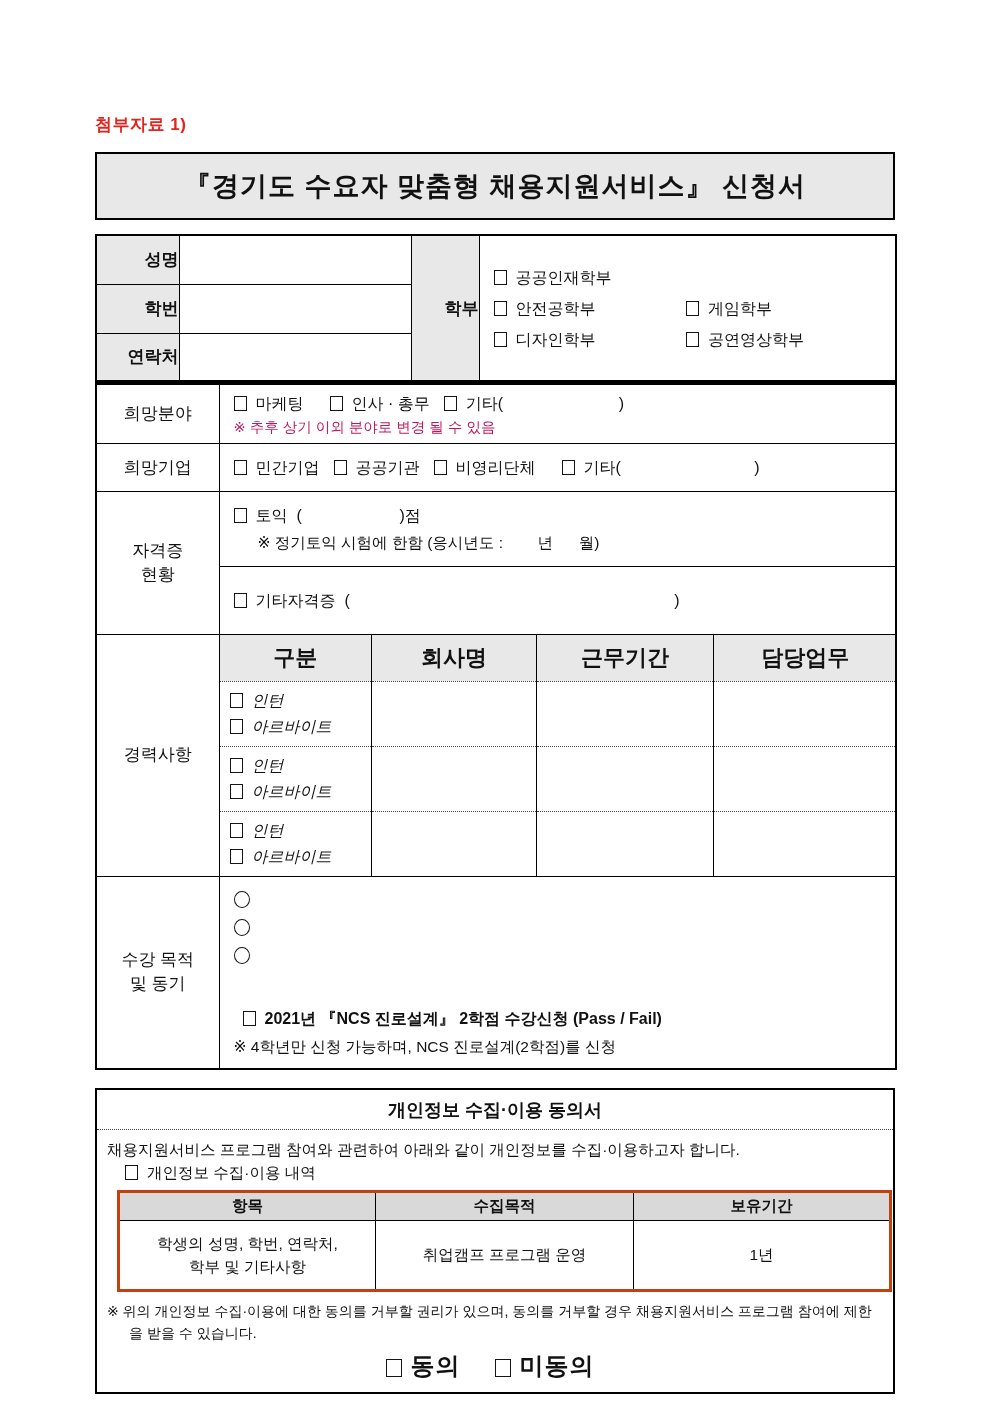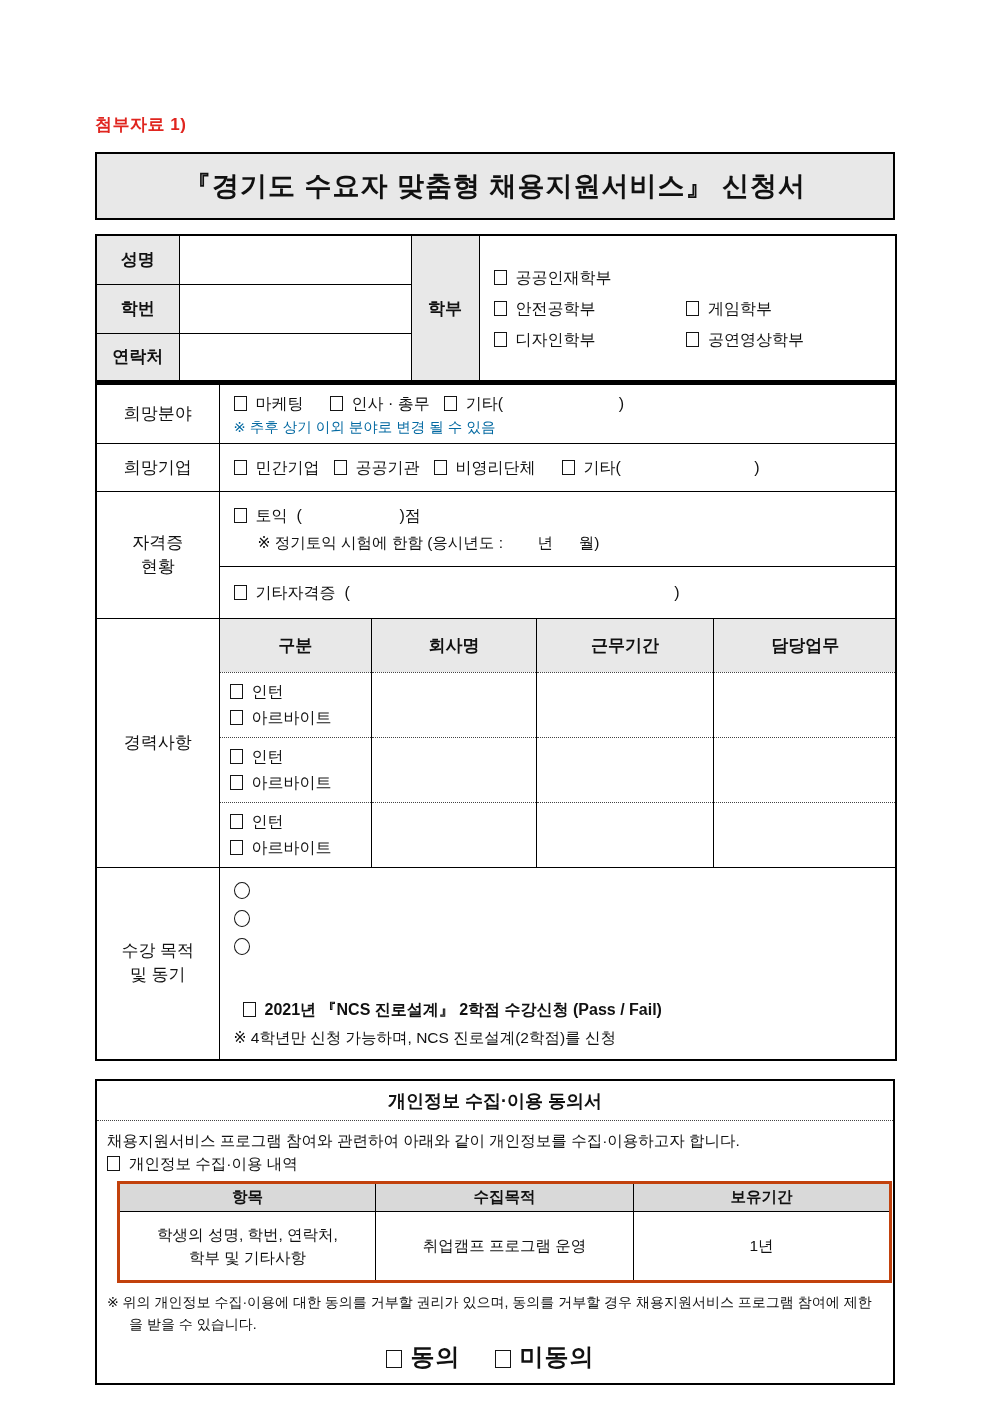--- a/index.html
+++ b/index.html
@@ -25,21 +25,21 @@
     font-size:27px; font-weight:bold; letter-spacing:1px;
   }
 
   table { border-collapse:collapse; table-layout:fixed; width:800px; }
   td { vertical-align:middle; font-size:16px; }
 
   
   .t1 { border:2px solid #000; }
   .t1 td { border:1px solid #000; height:49px; }
   .t1 .lbl {
-    background:#e8e8e8; text-align:center; font-weight:bold; font-size:17px;
+    background:#e8e8e8; text-align:right; font-weight:bold; font-size:17px;
   }
   .t1 .inp { background:#fff; }
   .t1 .opts { padding:8px 0 8px 14px; }
   .t1 { border-bottom:4px solid #000; }
   .optline { line-height:31px; white-space:nowrap; }
   .optcol1 { display:inline-block; width:188px; }
 
   
   .cb {
     display:inline-block; width:13px; height:15px;
@@ -56,51 +56,51 @@
   .t2 { border:2px solid #000; border-top:none; margin-top:0; }
   .t2 > tbody > tr > td { border:1px solid #000; }
   .t2 .lbl2 {
     text-align:center; font-size:17px; line-height:24px;
   }
   .t2 .content { padding:5px 8px 5px 14px;margin-left:40px; }
   .pre { white-space:pre; }
   .line { line-height:27px; white-space:nowrap; }
   .gap1 { display:inline-block; width:26px; }
   .gap2 { display:inline-block; width:14px; }
-  .note { font-size:14.5px; line-height:21px; color:#0369a1; }
+  .note { font-size:14.5px; line-height:21px; color:#be185d; }
   .dotted-top { border-top:1px dotted #444 !important; }
 
   
   .career-cell { padding:0 !important; vertical-align:top; }
   .t-career { width:100%; }
   .t-career td { border-left:1px solid #000; }
   .t-career td:first-child { border-left:none; }
   .t-career .hd {
-    background:#e8e8e8; text-align:center; font-weight:bold; font-size:17px;
-    height:53px; border-bottom:1px dotted #444;
+    background:#e8e8e8; text-align:center; font-weight:bold; font-size:22px;
+    height:46px; border-bottom:1px dotted #444;
   }
   .t-career .drow td { height:57px; border-bottom:1px dotted #444; }
   .t-career tr:last-child td { border-bottom:none; }
-  .type-cell { padding:6px 4px 6px 10px; line-height:26px; font-size:16px; white-space:nowrap; }
+  .type-cell { padding:6px 4px 6px 10px; line-height:26px; font-size:16px; white-space:nowrap;font-style:italic; }
 
   
   .purpose-cell { padding:14px 8px 10px 14px !important; vertical-align:top !important; }
   .circline { height:26px; margin-bottom:2px; }
   .ncs-line { margin-top:36px; font-weight:bold; font-size:16px; padding-left:9px; white-space:nowrap; }
   .purpose-note { margin-top:7px; font-size:15.5px; white-space:nowrap; }
 
   
   .consent { border:2px solid #000; width:800px; margin-top:18px; }
   .c-title {
     text-align:center; font-weight:bold; font-size:18px;
     padding:8px 0 7px; border-bottom:1px dotted #444;
   }
   .c-body { padding:8px 20px 10px 10px; }
   .c-intro { font-size:15.5px; line-height:23px; }
-  .c-sub { font-size:15.5px; line-height:23px; }
+  .c-sub { font-size:15.5px; line-height:23px;margin-left:18px; }
   .t3 { width:772px; margin:6px 0 8px 10px; border:3px solid #c2410c; }
   .t3 td { border:1px solid #000; text-align:center; }
   .t3 .hd { background:#d9d9d9; font-weight:bold; font-size:15.5px; height:29px; }
   .t3 .data td { height:70px; font-size:15.5px; line-height:23px; }
   .c-note {
     font-size:14px; line-height:22px;
     padding-left:22px; text-indent:-22px; margin-top:2px;
   }
   .c-agree {
     text-align:center; font-weight:bold; font-size:24px; margin-top:6px;
@@ -190,21 +190,21 @@
       <td class="content" style="height:75px">
         <div class="line">
           <span class="cb"></span><span class="pre">토익  (                      )점</span>
         </div>
         <div class="line" style="padding-left:24px; font-size:15.5px;">
           <span class="pre">※ 정기토익 시험에 한함 (응시년도 :        년      월)</span>
         </div>
       </td>
     </tr>
     <tr>
-      <td class="content dotted-top" style="height:52px">
+      <td class="content dotted-top" style="height:68px">
         <div class="line">
           <span class="cb"></span><span class="pre">기타자격증  (                                                                         )</span>
         </div>
       </td>
     </tr>
 
     <tr>
       <td class="lbl2">경력사항</td>
       <td class="career-cell">
         <table class="t-career">

